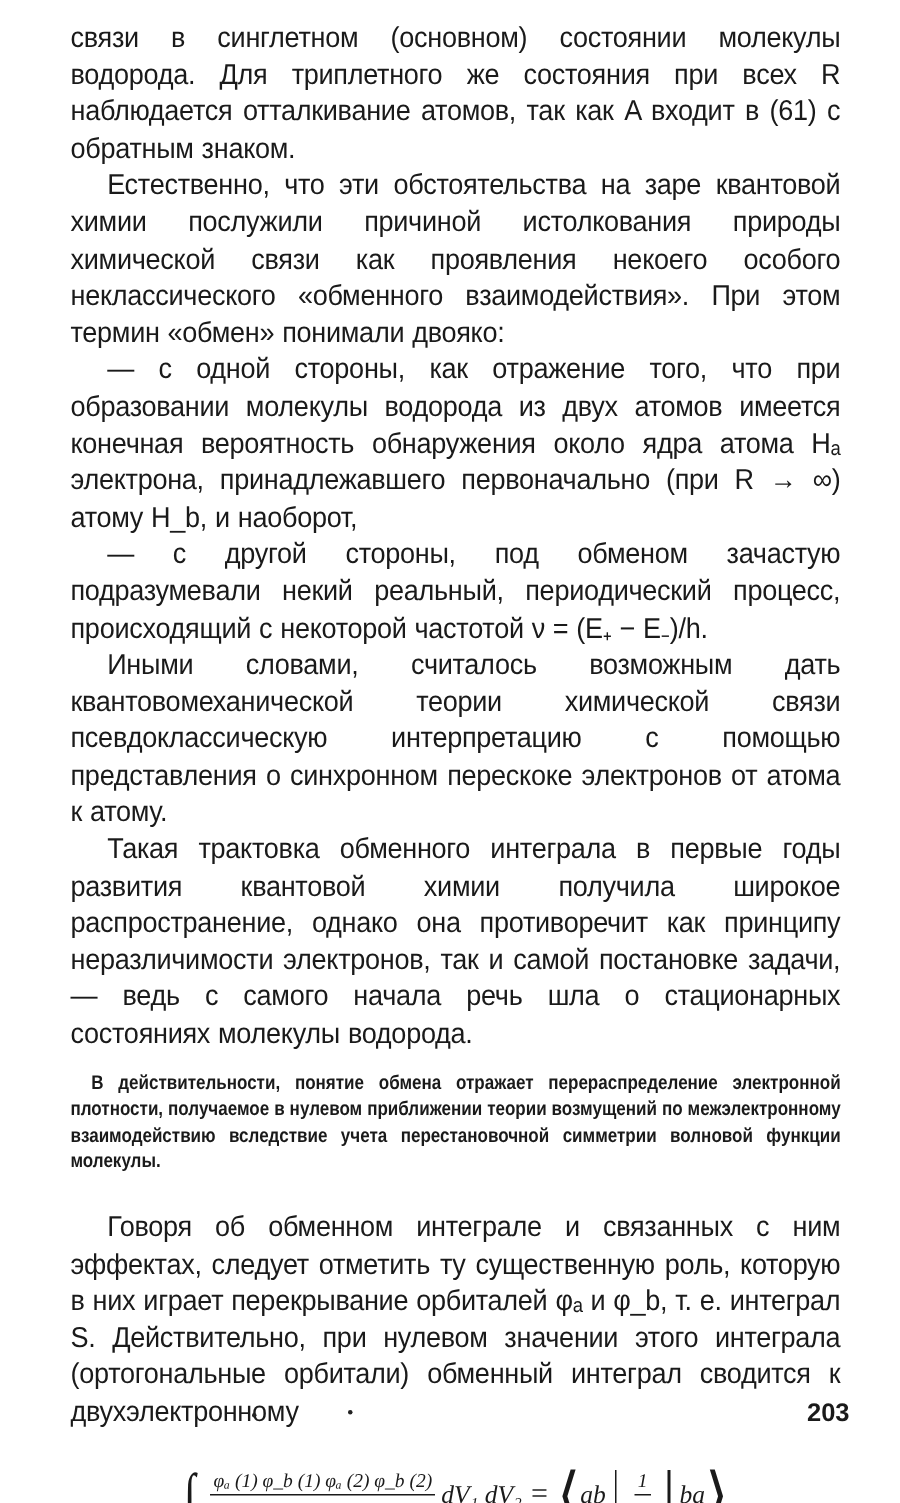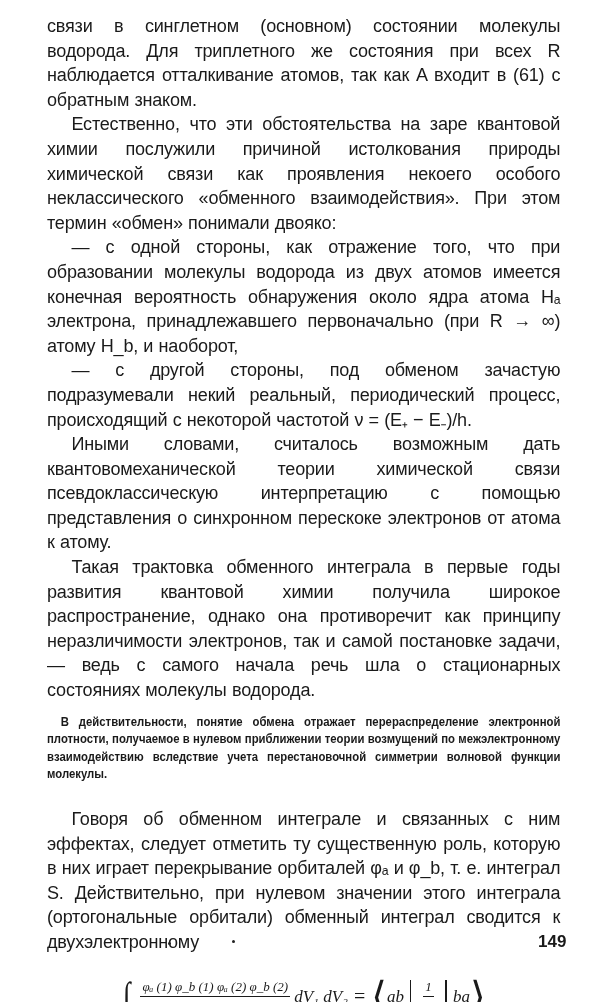--- a/index.html
+++ b/index.html
@@ -74,13 +74,13 @@
     </span>
     <span class="bar"></span>
     <span>ba</span>
     <span class="bra">⟩</span>
   </div>
 
 </div>
 
 <div class="speck" style="left:168px;top:942px"></div>
 <div class="speck" style="left:232px;top:940px"></div>
-<div class="pagenum">149</div>
+<div class="pagenum">203</div>
 
 </body></html>

